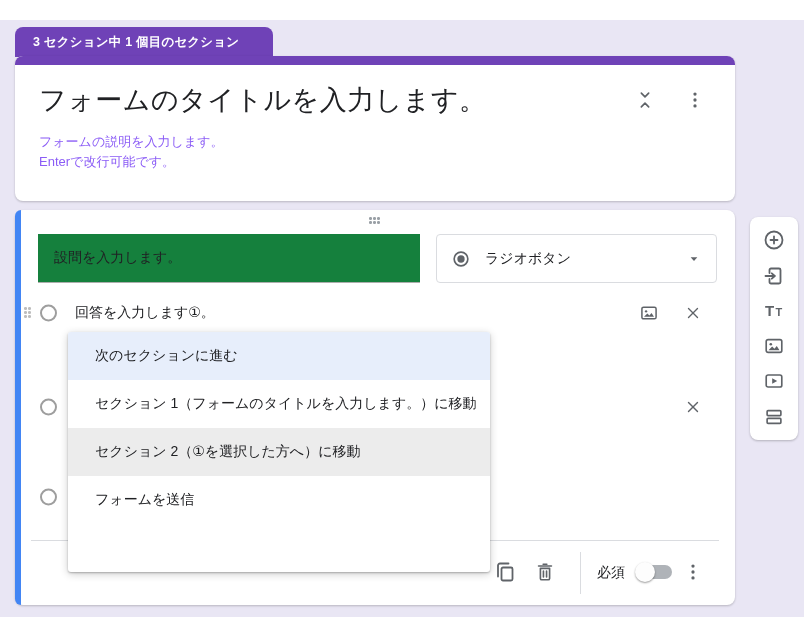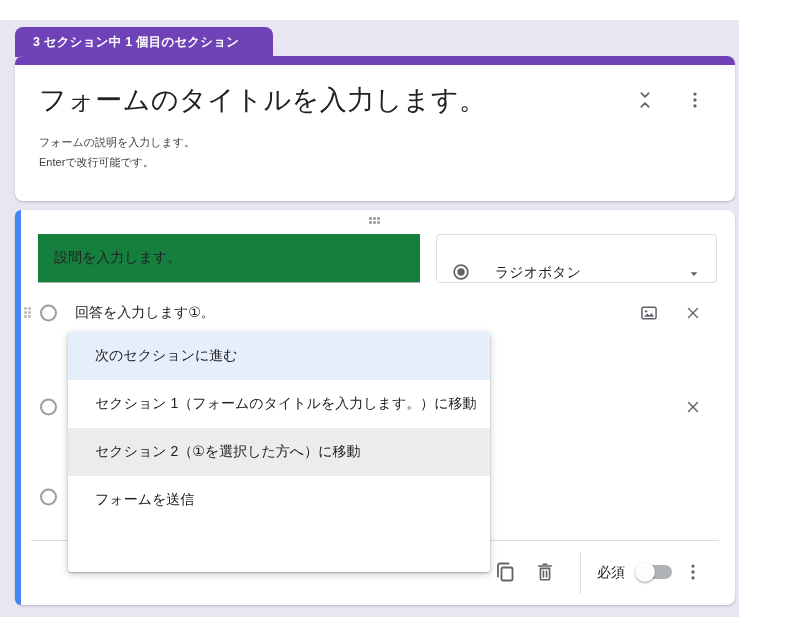--- a/index.html
+++ b/index.html
@@ -1,18 +1,18 @@
 <!DOCTYPE html>
 <html><head>
 <meta charset="utf-8">
 <style>
   * { margin:0; padding:0; box-sizing:border-box; }
   html,body { background:#ffffff; }
   body { font-family:"Liberation Sans","DejaVu Sans",sans-serif; color:#202124; }
-  #stage { position:relative; width:739px; height:631px; background:#ffffff; overflow:hidden; }
+  #stage { position:relative; width:804px; height:631px; background:#ffffff; overflow:hidden; }
   #canvas { position:absolute; left:0; top:20px; width:804px; height:597px; background:#e9e6f4; }
 
   
   .section-tab {
     position:absolute; left:15px; top:27px; width:258px; height:30px;
     background:#6f42b7; border-radius:8px 8px 0 0;
     color:#ffffff; font-size:12.5px; font-weight:600;
     display:flex; align-items:center; padding-left:18px; letter-spacing:.2px;
   }
 
@@ -20,21 +20,21 @@
   .card {
     position:absolute; background:#ffffff; border-radius:8px;
     box-shadow:0 1px 2px rgba(0,0,0,.12), 0 1px 3px rgba(0,0,0,.1);
   }
   .title-card { left:15px; top:56px; width:720px; height:145px; }
   .title-card .purple-strip {
     position:absolute; left:0; top:0; width:100%; height:9px;
     background:#6f42b7; border-radius:8px 8px 0 0;
   }
   .form-title { position:absolute; left:24px; top:26px; font-size:27px; color:#202124; letter-spacing:.5px; }
-  .form-desc  { position:absolute; left:24px; top:76px; font-size:11px; line-height:20px; color:#404040; }
+  .form-desc  { position:absolute; left:24px; top:76px; font-size:13px; line-height:20px; color:#8b5cf6; }
   .title-actions { position:absolute; right:28px; top:32px; display:flex; gap:26px; }
   .icon-btn { width:24px; height:24px; display:flex; align-items:center; justify-content:center; cursor:pointer; }
   svg.ic { stroke:#5f6368; fill:none; stroke-width:1.8; stroke-linecap:round; stroke-linejoin:round; }
   svg.ic .fill { fill:#5f6368; stroke:none; }
 
   
   .question-card { left:15px; top:210px; width:720px; height:395px; }
   .question-card .blue-edge {
     position:absolute; left:0; top:0; bottom:0; width:6px;
     background:#4285f4; border-radius:8px 0 0 8px;
@@ -46,21 +46,21 @@
   .question-input {
     position:absolute; left:23px; top:24px; width:382px; height:49px;
     background:#15803d; border-bottom:1px solid #adadad;
     font-size:14px; color:#202124; display:flex; align-items:center; padding-left:16px;
   }
   .q-image-btn { position:absolute; left:622px; top:37px; }
 
   .type-select {
     position:absolute; left:421px; top:24px; width:281px; height:49px;
     border:1px solid #dadce0; border-radius:4px; background:#fff;
-    display:flex; align-items:flex-end; padding:0 14px; cursor:pointer;gap:10px;
+    display:flex; align-items:center; padding:0 14px; cursor:pointer;
   }
   .type-select .label { font-size:14px; color:#202124; margin-left:14px; flex:1; }
 
   .option-row { position:absolute; left:0; width:100%; height:30px; }
   .opt-dots { position:absolute; left:9px; top:50%; transform:translateY(-50%);
     display:grid; grid-template-columns:repeat(2,4px); grid-template-rows:repeat(3,4px); }
   .opt-dots i { width:2.5px; height:2.5px; border-radius:50%; background:#bdbdbd; }
   .radio-circle { position:absolute; left:25px; top:50%; transform:translateY(-50%);
     width:17px; height:17px; border:2px solid #9e9e9e; border-radius:50%; background:#fff; }
   .opt-label { position:absolute; left:60px; top:50%; transform:translateY(-50%); font-size:14px; color:#202124; }

